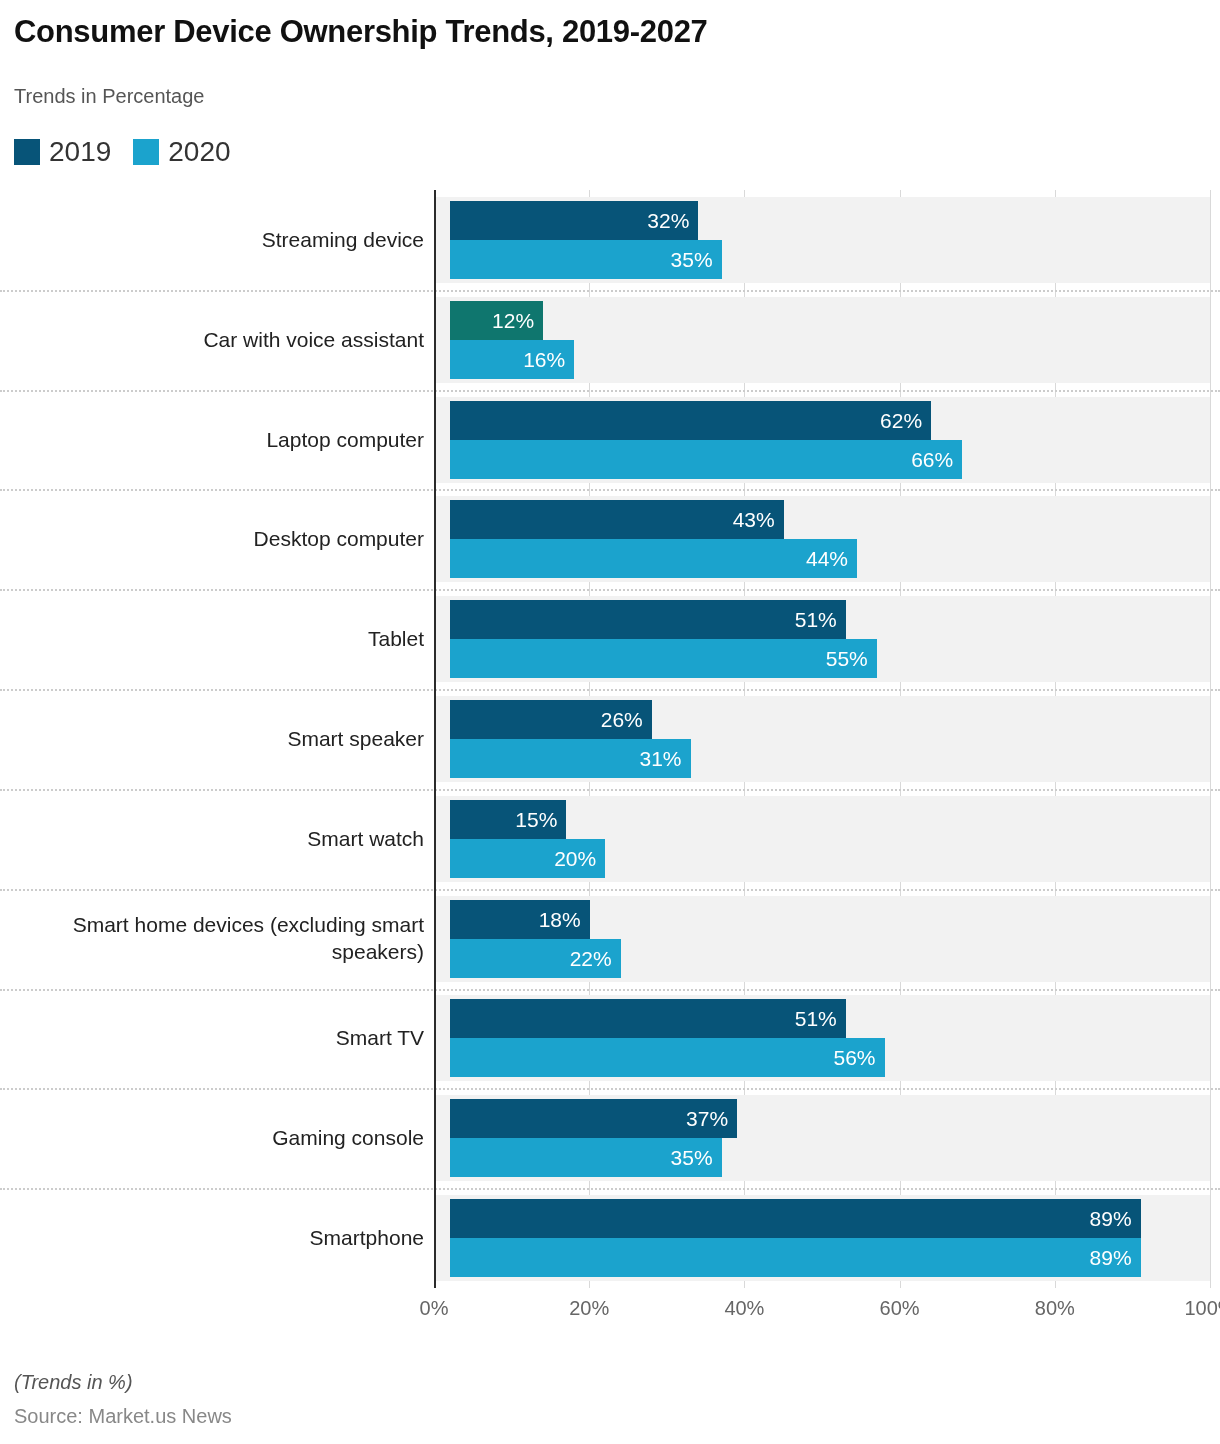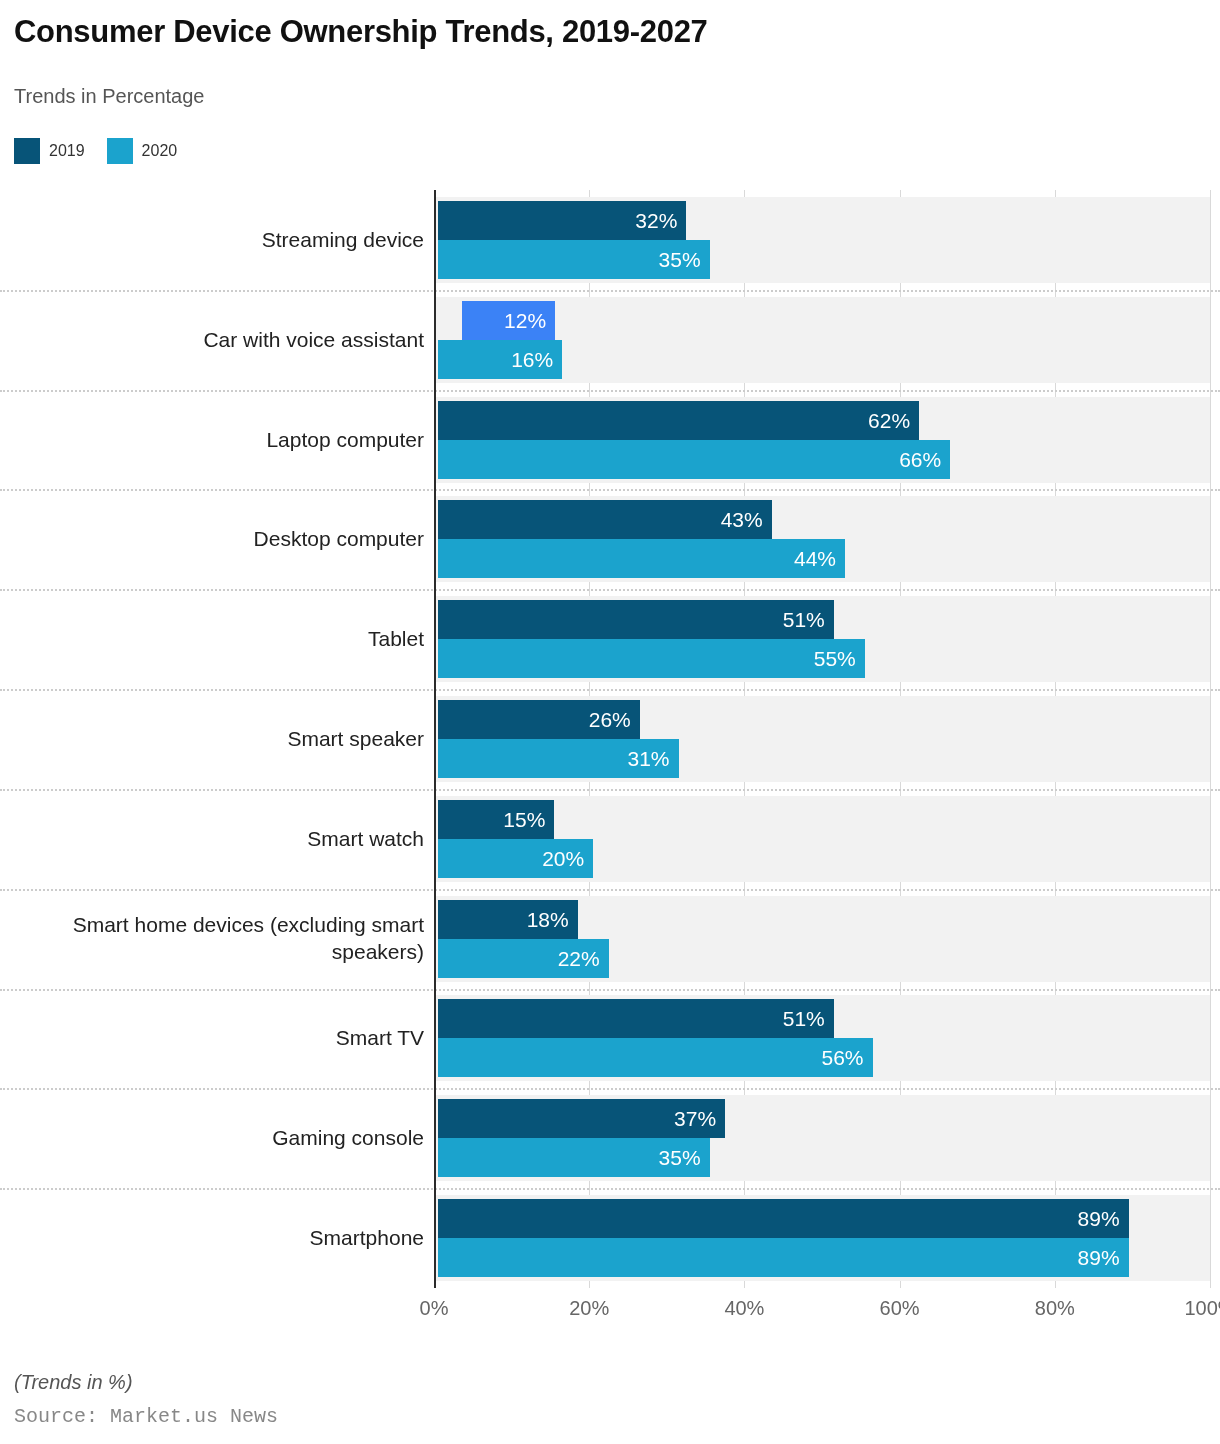--- a/index.html
+++ b/index.html
@@ -47,21 +47,21 @@
   .legend-item {
     display: flex;
     align-items: center;
     gap: 9px;
   }
   .legend-swatch {
     width: 26px; height: 26px;
     display: block;
   }
   .legend-label {
-    font-size: 16px;
+    font-size: 28px;
     color: #333333;
     line-height: 1;
   }
 
   
   #plot-area {
     position: absolute;
     left: 434px;
     top: 190px;
     width: 776px;
@@ -96,21 +96,21 @@
     left: 0;
     width: 1220px;
     height: 0;
     border-top: 2px dotted #cccccc;
     z-index: 2;
   }
 
   
   .bar {
     position: absolute;
-    left: 4px;
+    left: 16px;
     height: 39px;
     z-index: 4;
     display: flex;
     align-items: center;
     justify-content: flex-end;
   }
   .bar-value {
     font-size: 21px;
     color: #ffffff;
     padding-right: 9px;
@@ -147,21 +147,20 @@
     left: 14px; top: 1371px;
     font-size: 20px;
     font-style: italic;
     color: #555555;
   }
   #source {
     position: absolute;
     left: 14px; top: 1405px;
     font-size: 20px;
     color: #888888;
-    font-family: Liberation Mono, monospace;
   }
 </style>
 </head>
 <body>
 
 <div id="page">
 
   <div id="chart-title">Consumer Device Ownership Trends, 2019-2027</div>
   <div id="chart-subtitle">Trends in Percentage</div>
 
@@ -184,21 +183,21 @@
       <div class="vgrid" style="left: 620.8px;"></div>
       <div class="vgrid" style="left: 776px;"></div>
       <div class="band" style="top: 6.90909px; height: 86px;"></div>
       <div class="bar" style="top: 10.9091px; width: 248.32px; background: rgb(7, 84, 120);">
         <span class="bar-value">32%</span>
       </div>
       <div class="bar" style="top: 49.9091px; width: 271.6px; background: rgb(27, 163, 205);">
         <span class="bar-value">35%</span>
       </div>
       <div class="band" style="top: 106.727px; height: 86px;"></div>
-      <div class="bar" style="top: 110.727px; width: 93.12px; background: #3b82f6; margin-left: 24px;">
+      <div class="bar" style="top: 110.727px; width: 93.12px; background: #0f766e;">
         <span class="bar-value">12%</span>
       </div>
       <div class="bar" style="top: 149.727px; width: 124.16px; background: rgb(27, 163, 205);">
         <span class="bar-value">16%</span>
       </div>
       <div class="band" style="top: 206.545px; height: 86px;"></div>
       <div class="bar" style="top: 210.545px; width: 481.12px; background: rgb(7, 84, 120);">
         <span class="bar-value">62%</span>
       </div>
       <div class="bar" style="top: 249.545px; width: 512.16px; background: rgb(27, 163, 205);">

